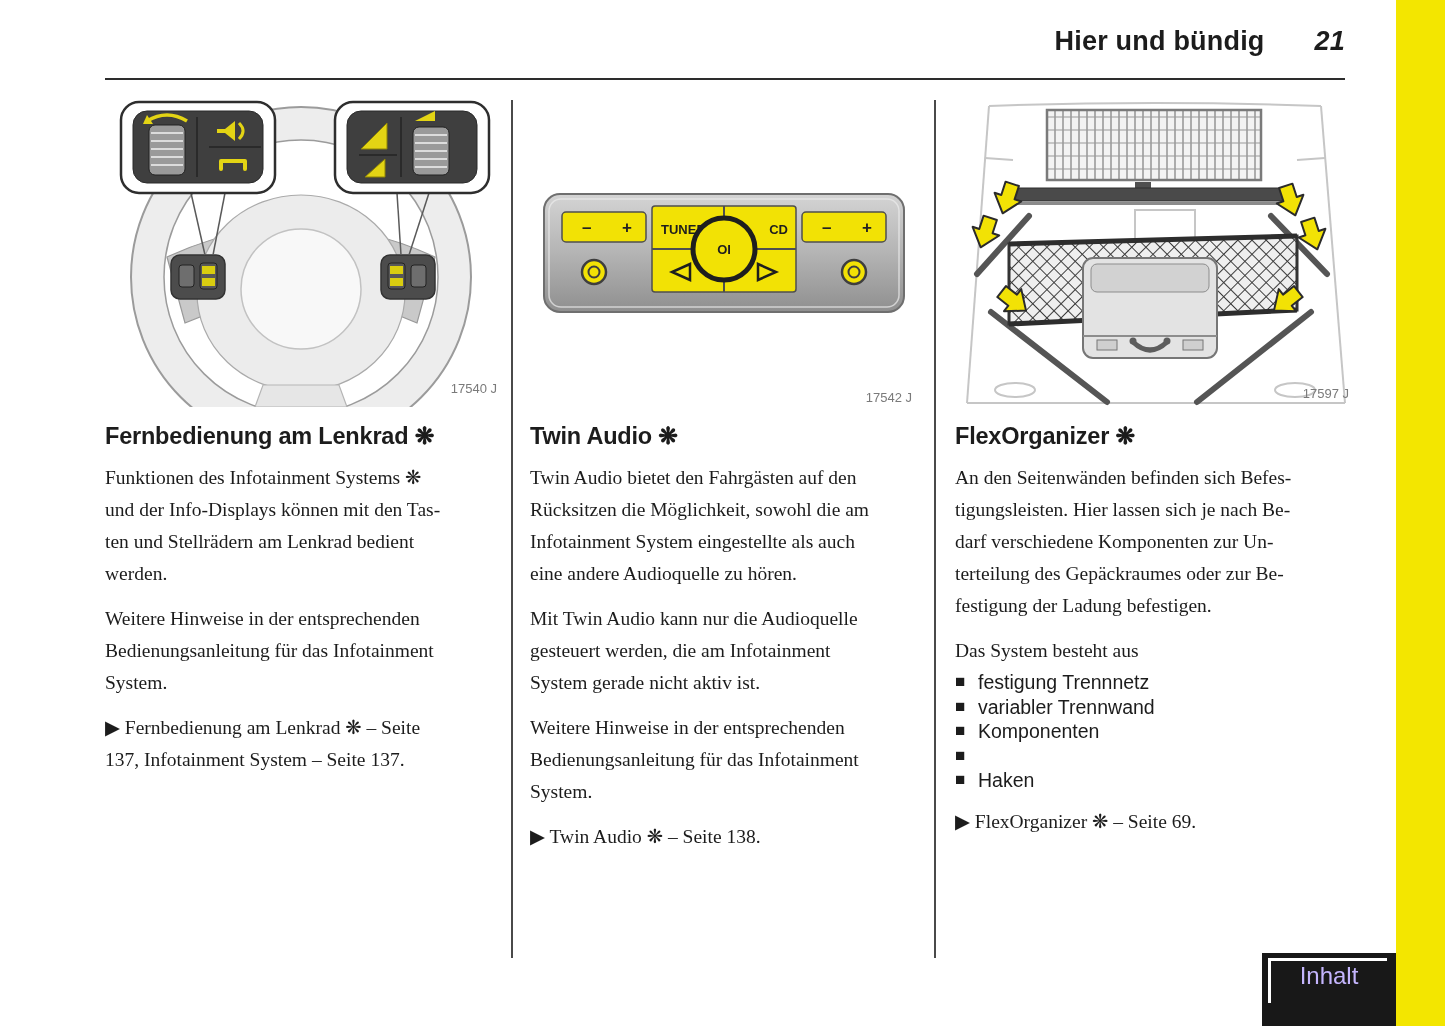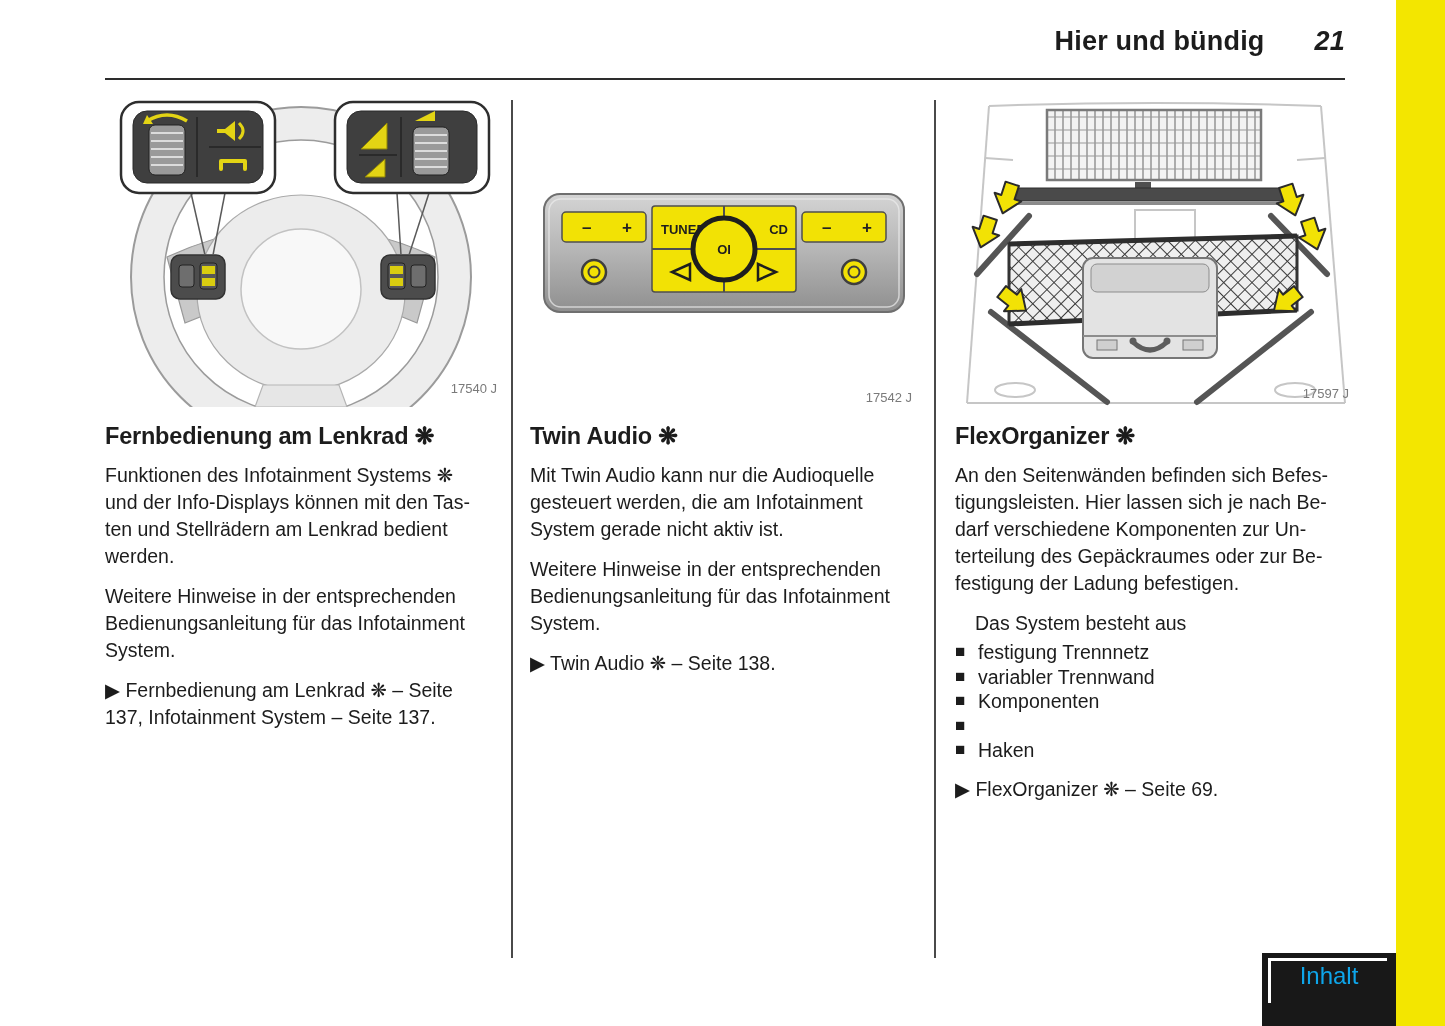--- a/index.html
+++ b/index.html
@@ -31,41 +31,42 @@
   .divider.d2{ left:934px; }
   
   .fig{ position:absolute; }
   .fig svg{ display:block; }
   
   .col{ position:absolute; top:422px; width:392px; }
   .col h2{
     margin:0 0 12px 0; font-size:23.5px; font-weight:bold; letter-spacing:-0.2px;
   }
   .col p{
-    margin:0 0 13px 0; font-size:19.5px; line-height:27px;
+    margin:0 0 13px 0; font-size:19.5px; line-height:32px;
     white-space:pre-line;
-  }
-  .col p.listintro{ margin-bottom:3px;margin-left:20px; }
+    font-family:Liberation Serif, serif;
+  }
+  .col p.listintro{ margin-bottom:3px; }
   .bullets{ margin:0 0 13px 0; }
   .bullet-row{ display:flex; align-items:flex-start; font-size:19.5px; line-height:24.6px; }
   .bullet-sq{
     flex:0 0 auto; width:15px; margin-right:8px; font-size:17px; line-height:24.6px;
   }
   
   .inhalt{
     position:absolute; left:1262px; top:953px; width:134px; height:73px;
     background:#181818; cursor:pointer;
   }
   .inhalt .hl{
     position:absolute; left:6px; top:5px; right:9px; height:42px;
     border-top:3px solid #ffffff; border-left:3px solid #ffffff;
   }
   .inhalt .lbl{
     position:absolute; left:0; right:0; top:9px; text-align:center;
-    color:#0ea5e9; font-size:24px;
+    color:#c4b5fd; font-size:24px;
   }
   .figcap{ fill:#7a7a7a; font-size:13px; font-family:"Liberation Sans",sans-serif; }
   .svgtxt{ font-family:"Liberation Sans",sans-serif; }
 </style>
 </head>
 <body>
 
 <div id="page">
 
   <div class="header">
@@ -306,20 +307,24 @@
 werden.</p>
     <p>Weitere Hinweise in der entsprechenden
 Bedienungsanleitung für das Infotainment
 System.</p>
     <p>▶ Fernbedienung am Lenkrad ❋ – Seite
 137, Infotainment System – Seite 137.</p>
   </div>
 
   <div class="col" style="left:530px;">
     <h2>Twin Audio ❋</h2>
+    <p>Twin Audio bietet den Fahrgästen auf den
+Rücksitzen die Möglichkeit, sowohl die am
+Infotainment System eingestellte als auch
+eine andere Audioquelle zu hören.</p>
     <p>Mit Twin Audio kann nur die Audioquelle
 gesteuert werden, die am Infotainment
 System gerade nicht aktiv ist.</p>
     <p>Weitere Hinweise in der entsprechenden
 Bedienungsanleitung für das Infotainment
 System.</p>
     <p>▶ Twin Audio ❋ – Seite 138.</p>
   </div>
 
   <div class="col" style="left:955px; width:398px;">

